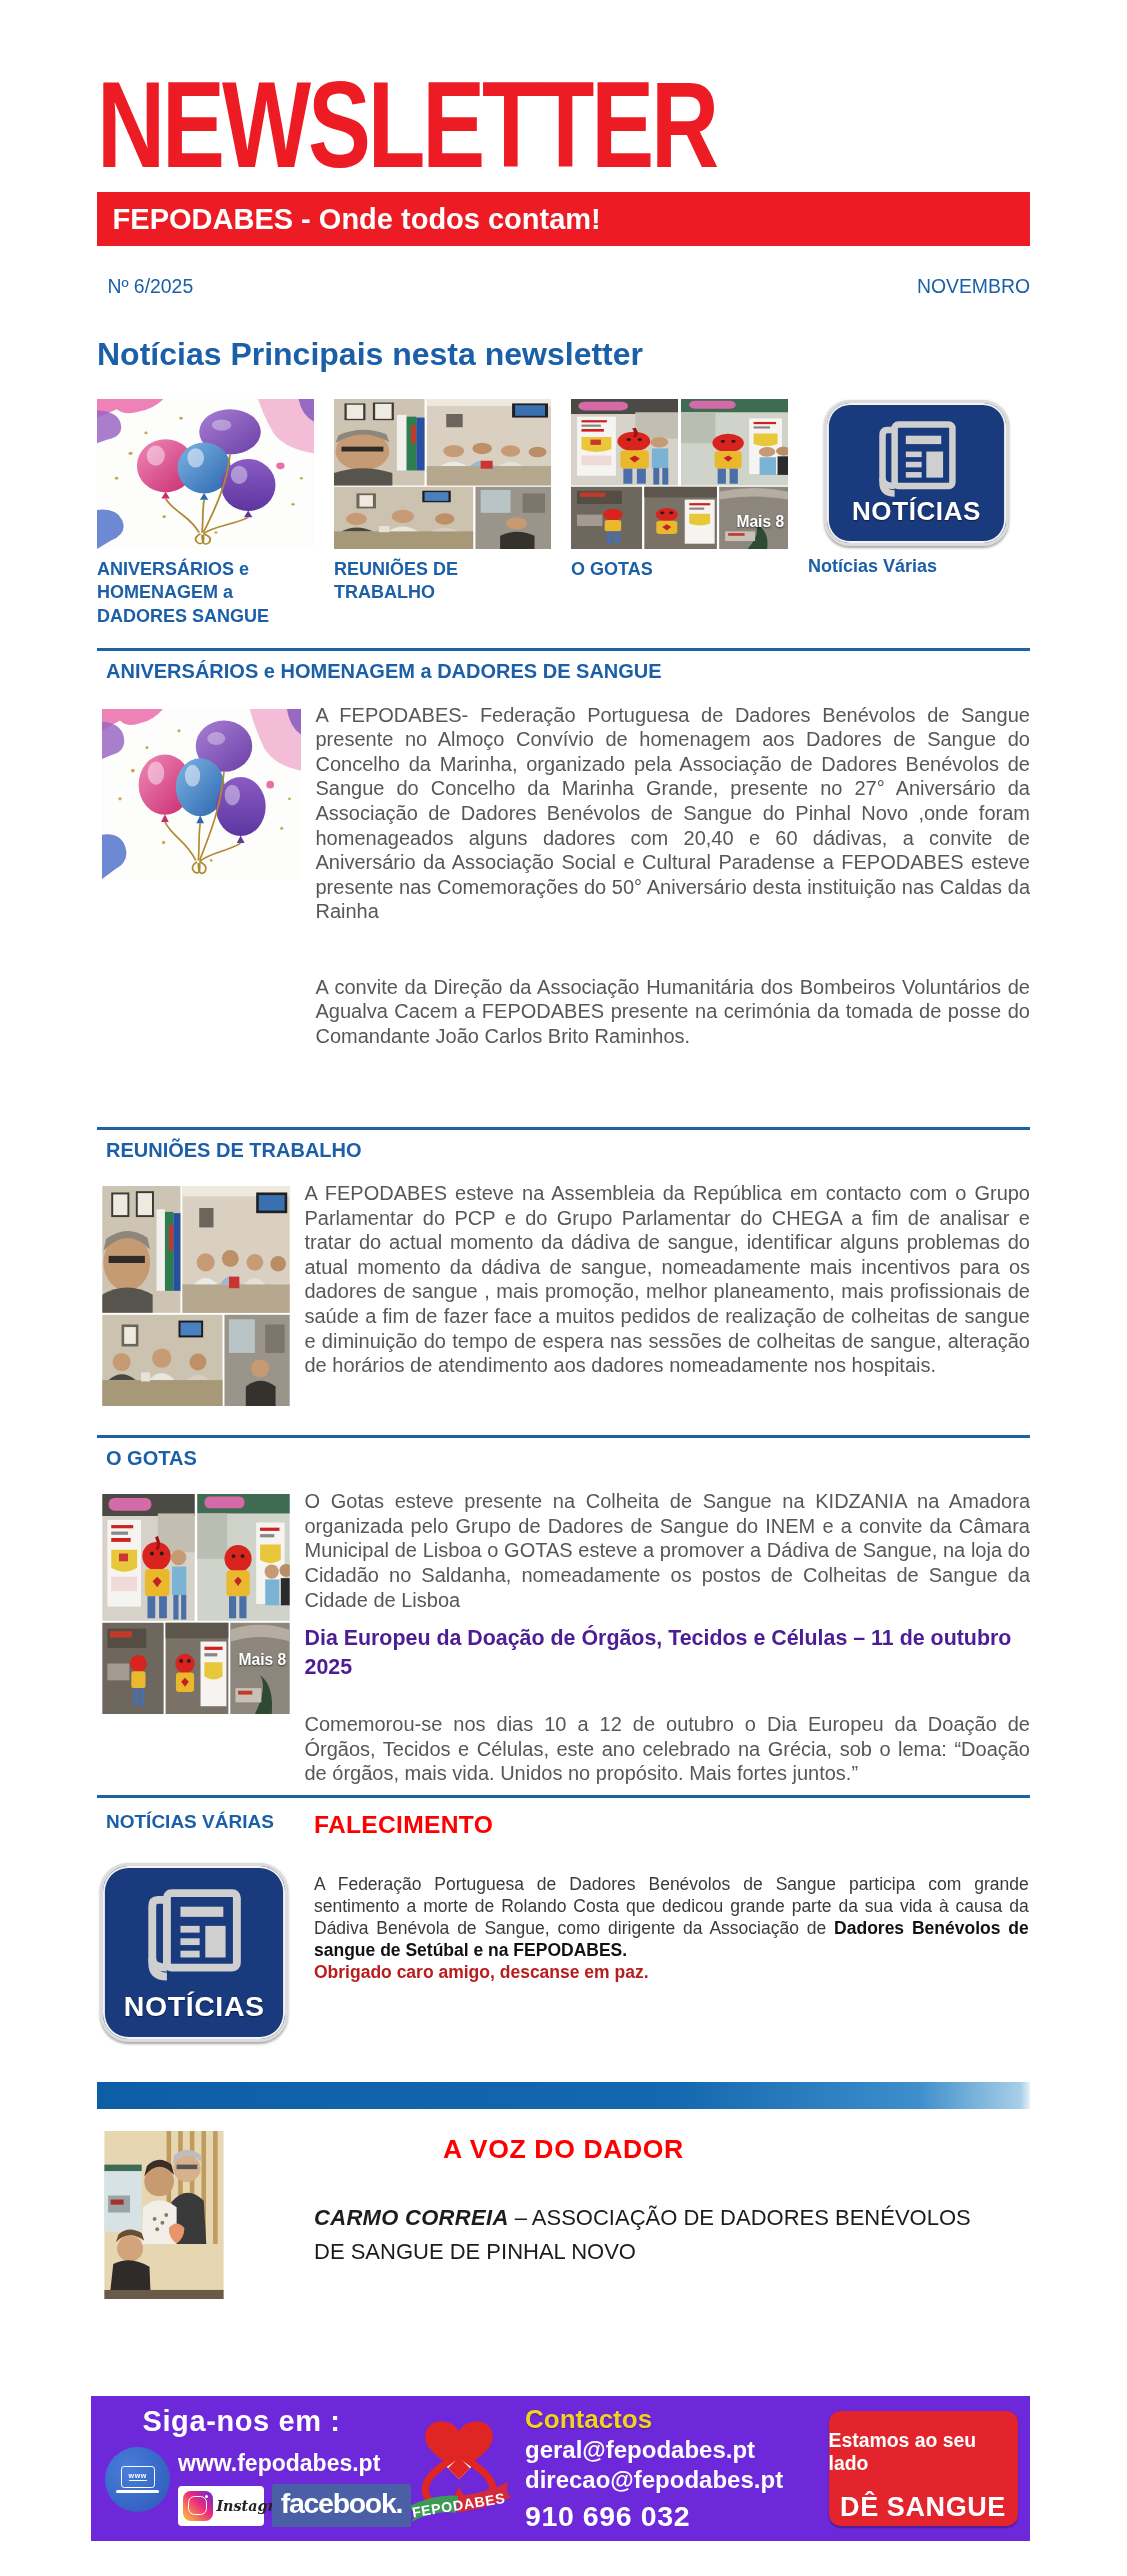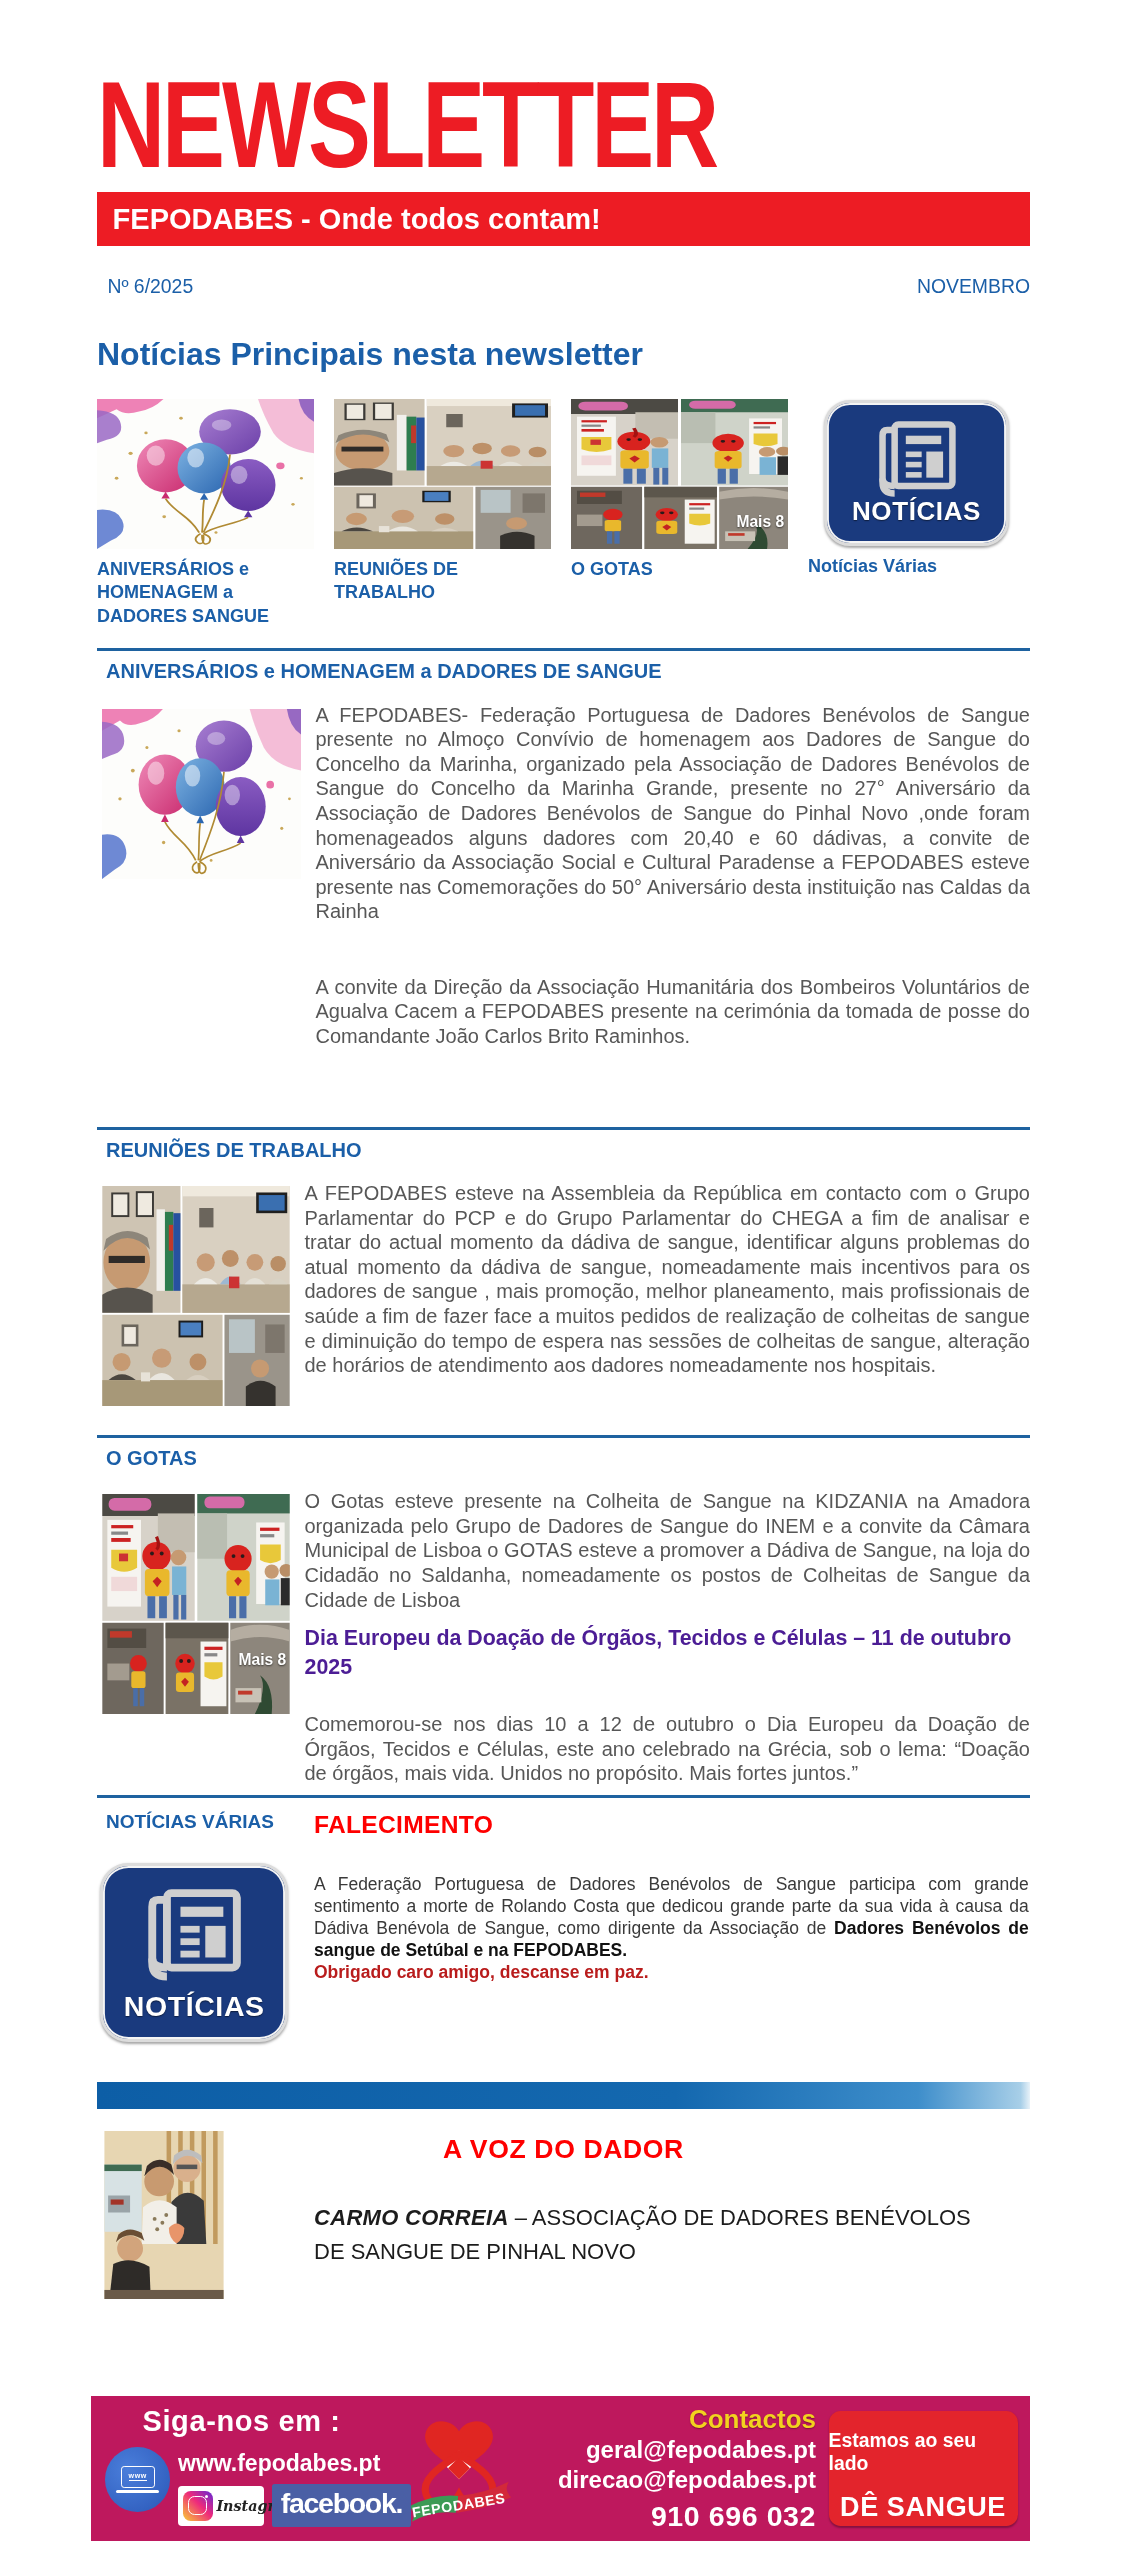--- a/index.html
+++ b/index.html
@@ -93,21 +93,21 @@
   }
   .sec-voz { position:relative; padding-bottom:26px; }
   .voz-photo { position:absolute; left:6.5px; top:-2.6px; }
   .voz-heading { text-align:center; margin-top:24.6px; color:#fe0000; font-size:26.6px; font-weight:bold; letter-spacing:0.6px; }
   .voz-text { margin:36px 26px 0 217px; font-size:22px; line-height:34px; color:#1c1c1c; }
   .voz-text b { font-style:italic; letter-spacing:0.3px; }
 
   
   .footer {
     position:absolute; left:91px; top:2396px; width:939px; height:145px;
-    background:#be185d; display:flex; align-items:stretch;
+    background:#6d28d9; display:flex; align-items:stretch;
   }
   .f-left { flex:0 0 301px; position:relative; padding-top:9px; }
   .f-follow { text-align:center; color:#fff; font-weight:bold; font-size:29px; letter-spacing:0.6px; }
   .www-circle {
     position:absolute; left:14.3px; top:51px; width:65px; height:65px; border-radius:50%;
     background:radial-gradient(circle at 35% 35%, #4a7edb, #3463c2 70%, #2b55ae);
     display:flex; flex-direction:column; align-items:center; justify-content:center;
   }
   .laptop { width:34px; height:22px; border:1.9px solid #fff; border-radius:3.2px; display:flex; align-items:center; justify-content:center; }
   .laptop span { color:#fff; font-size:7.1px; font-weight:bold; letter-spacing:0.6px; border-bottom:1.3px solid #fff; }
@@ -115,21 +115,21 @@
   .f-website { position:absolute; left:87px; top:54px; color:#fff; font-weight:bold; font-size:23px; }
   .social-row { position:absolute; left:87px; top:88px; display:flex; gap:7.8px; align-items:center; }
   .ig-badge { background:#fff; border-radius:3.9px; width:86px; height:40px; display:flex; align-items:center; gap:3.9px; padding:0 4.5px; }
   .ig-glyph { width:30px; height:30px; border-radius:7.8px; background:linear-gradient(45deg,#f9ce34 0%,#ee2a7b 55%,#6228d7 100%); position:relative; flex:0 0 30px; }
   .ig-glyph::before { content:""; position:absolute; inset:5.2px; border:1.9px solid #fff; border-radius:6.5px; }
   .ig-glyph::after { content:""; position:absolute; right:4.5px; top:4.5px; width:3.2px; height:3.2px; border-radius:50%; background:#fff; }
   .ig-script { font-family:"DejaVu Serif", serif; font-style:italic; font-weight:bold; font-size:14.3px; color:#222; }
   .fb-badge { background:#4a5fa5; border-radius:2.6px; height:43px; display:flex; align-items:center; padding:0 9px; }
   .fb-badge span { color:#fff; font-weight:bold; font-size:28.5px; letter-spacing:-1.3px; margin-top:-3.9px; }
   .f-logo { flex:0 0 133px; display:flex; align-items:center; justify-content:center; }
-  .f-contacts { flex:1; text-align:right; color:#fff; padding-top:7.8px; }
+  .f-contacts { flex:1; text-align:left; color:#fff; padding-top:7.8px; }
   .f-contacts .c-title { color:#f2d21f; font-size:26px; font-weight:bold; text-shadow:0 1.3px 1.3px rgba(0,0,0,.35); }
   .f-contacts .c-mail { font-size:24px; font-weight:bold; line-height:30px; }
   .f-contacts .c-phone { font-size:28.5px; font-weight:bold; margin-top:5.2px; letter-spacing:0.6px; }
   .f-cta { flex:0 0 214px; display:flex; align-items:center; justify-content:center; }
   .cta-box {
     width:189px; height:115px; background:#e3242c; border-radius:11.7px;
     display:flex; flex-direction:column; align-items:center; padding-top:18px;
     box-shadow:0 1.3px 1.9px rgba(0,0,0,.3);
   }
   .cta-box .l1 { color:#fff; font-weight:bold; font-size:19.4px; }

